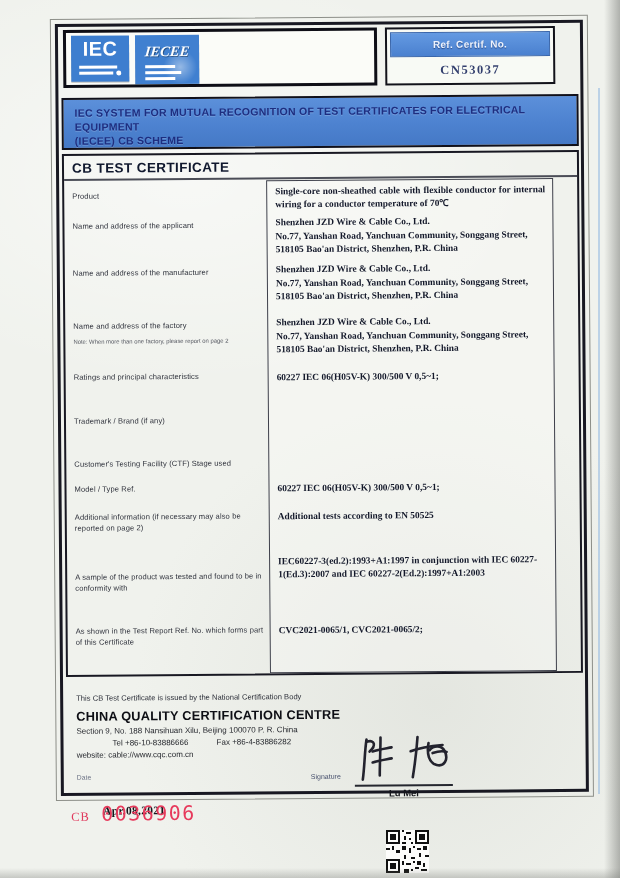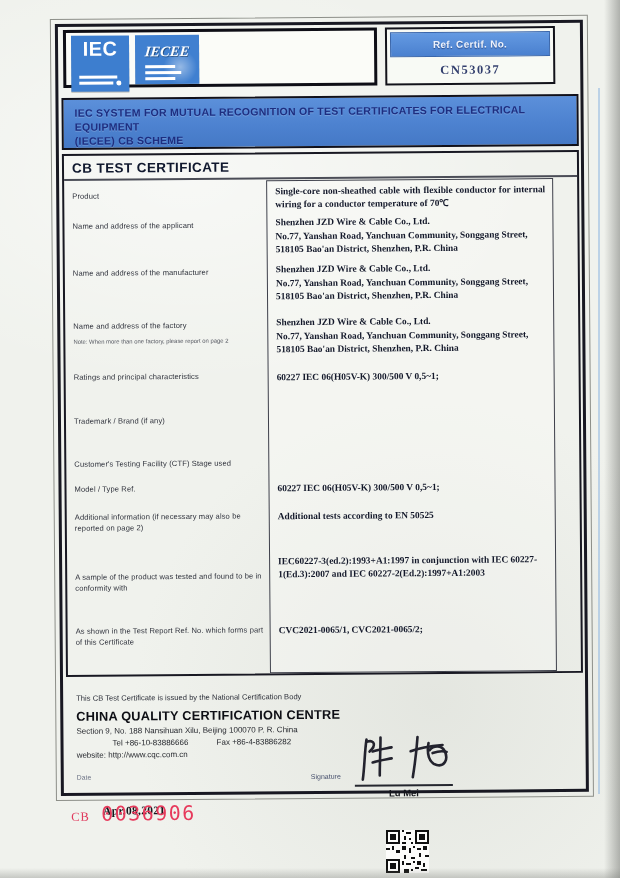--- a/index.html
+++ b/index.html
@@ -22,21 +22,21 @@
   .edge-bottom { position:absolute; left:0; bottom:0; width:620px; height:10px;
     background:linear-gradient(to bottom, rgba(120,122,118,0), rgba(120,122,118,.35)); }
   .scan-line { position:absolute; left:598px; top:88px; width:2px; height:706px; background:#9fc0e2; opacity:.65; }
 
   
   .frame-outer { position:absolute; left:53px; top:17px; width:538px; height:782px; border:1px solid #8d8f89; }
   .frame-inner { position:absolute; left:58px; top:22px; width:528px; height:772px; border:3px solid #181822; }
 
   
   .logo-box { position:absolute; left:66px; top:28px; width:314px; height:58px; border:3px solid #0e0e16; background:#fbfcf8; }
-  .iec-tile { position:absolute; left:5px; top:3px; width:58px; height:56px; background:#3d7ecf; box-shadow:0 1px 0 rgba(0,0,0,.25); }
+  .iec-tile { position:absolute; left:5px; top:3px; width:58px; height:46px; background:#3d7ecf; box-shadow:0 1px 0 rgba(0,0,0,.25); }
   .iec-text { position:absolute; left:0; right:0; top:2px; text-align:center; color:#fff; font-weight:700; font-size:20px; letter-spacing:.5px; }
   .iec-l1 { position:absolute; left:8px; bottom:13px; width:38px; height:3px; background:#fff; }
   .iec-l2 { position:absolute; left:8px; bottom:7px;  width:34px; height:3px; background:#fff; }
   .iec-dot { position:absolute; right:8px; bottom:6px; width:5px; height:5px; border-radius:50%; background:#fff; }
   .iecee-tile { position:absolute; left:69px; top:3px; width:64px; height:49px; background:#4080d0; box-shadow:0 1px 0 rgba(0,0,0,.25); overflow:hidden; }
   .iecee-glow { position:absolute; right:2px; bottom:0px; width:34px; height:34px; border-radius:50%; background:radial-gradient(circle, rgba(255,255,255,.45), rgba(255,255,255,0) 70%); }
   .iecee-text { position:absolute; left:0; right:0; top:8px; text-align:center; color:#fff; font-family:"Liberation Serif", serif; font-style:italic; font-weight:700; font-size:14.5px; transform:skewX(-6deg); text-shadow:1px 1px 0 rgba(0,0,0,.35); }
   .iecee-b { position:absolute; height:3px; background:#fff; }
 
   .ref-box { position:absolute; left:388px; top:28px; width:170px; height:58px; border:2px solid #12121a; background:#f8faf5; }
@@ -157,21 +157,21 @@
     <div class="val" style="top:555px;">IEC60227-3(ed.2):1993+A1:1997 in conjunction with IEC 60227-1(Ed.3):2007 and IEC 60227-2(Ed.2):1997+A1:2003</div>
     <div class="val" style="top:624px;">CVC2021-0065/1, CVC2021-0065/2;</div>
 
     <div class="issued">This CB Test Certificate is issued by the National Certification Body</div>
     <div class="ncb-name">CHINA QUALITY CERTIFICATION CENTRE</div>
     <div class="ncb-line" style="top:725px;">Section 9, No. 188 Nansihuan Xilu, Beijing 100070 P. R. China</div>
     <div class="ncb-line tel-fax" style="top:737px;">
       <span>Tel  +86-10-83886666</span>
       <span class="fax">Fax  +86-4-83886282</span>
     </div>
-    <div class="ncb-line" style="top:749px;">website: http://www.cqc.com.cn</div>
+    <div class="ncb-line" style="top:749px;">website: cable://www.cqc.com.cn</div>
 
     <div class="date-lbl">Date</div>
     <div class="date-val">Apr.08,2021</div>
 
     <div class="sig-lbl">Signature</div>
     <div class="sig-hand">
       <svg width="106" height="52" viewBox="0 0 106 52">
         <g fill="none" stroke="#23232e" stroke-width="2.6" stroke-linecap="round">
           <path d="M16,6 C14,18 14,32 12,46"></path>
           <path d="M17,8 C24,6 26,12 19,18"></path>

